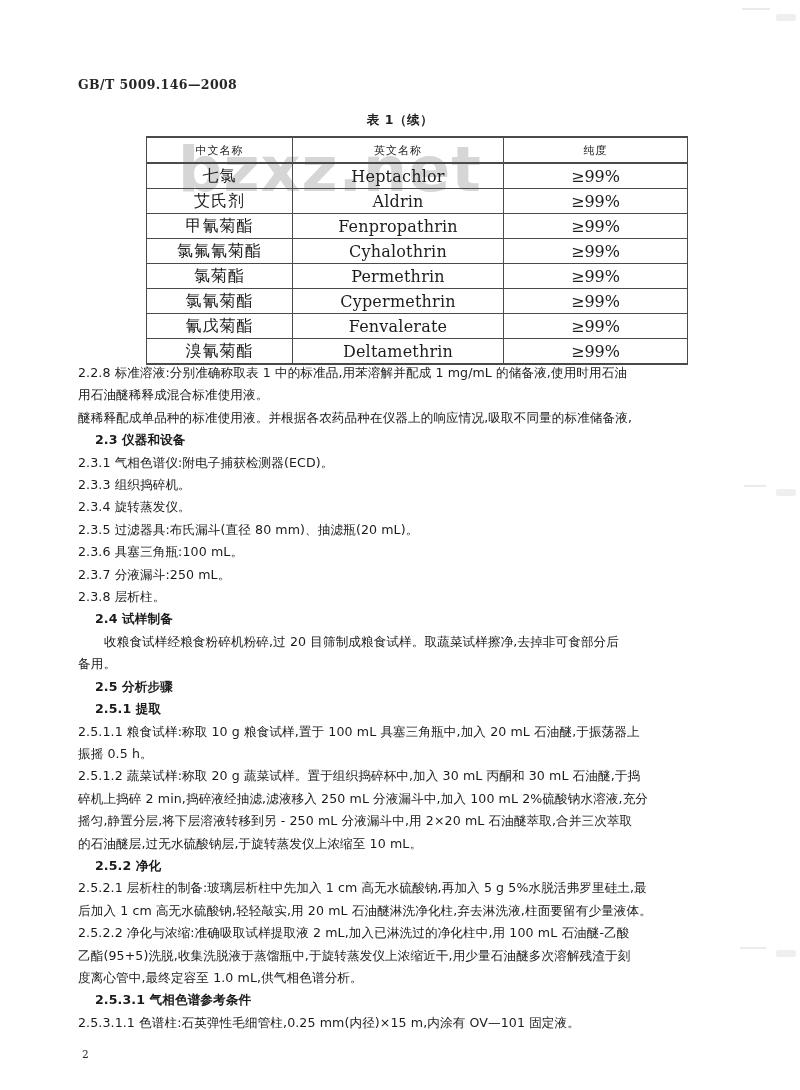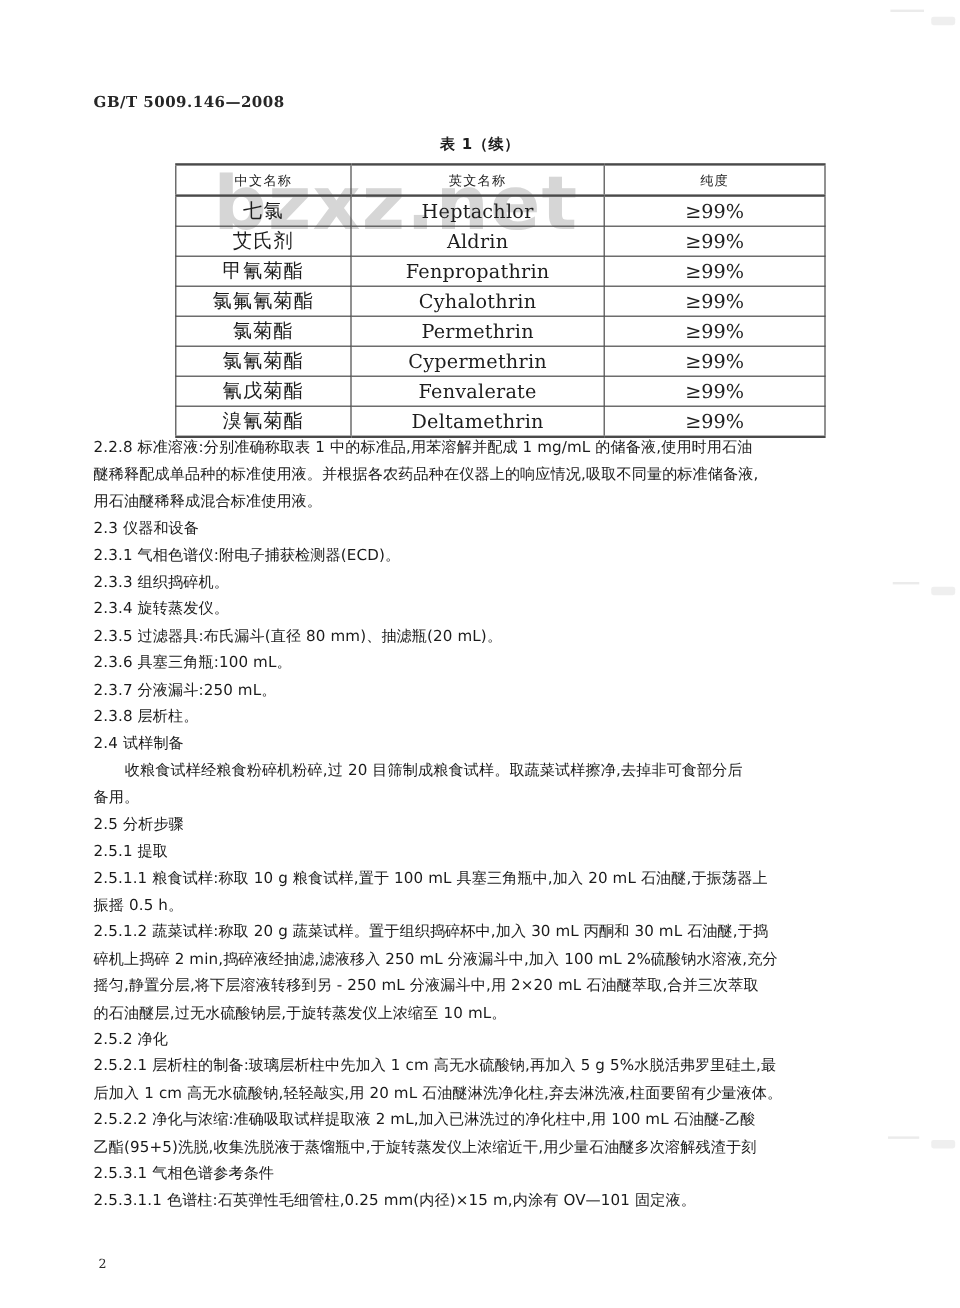--- a/index.html
+++ b/index.html
@@ -124,21 +124,21 @@
     z-index: 2;
   }
   .ln {
     font-size: 12.6px;
     line-height: 22.4px;
     color: #1b1b1b;
     white-space: nowrap;
     letter-spacing: .1px;
   }
   .ln.indent { text-indent: 26px; }
-  .ln.bold { font-weight: normal; }
+  .ln.bold { font-weight: bold; margin-left: 17px; }
 
   
   .folio {
     position: absolute;
     left: 82px;
     top: 1048px;
     font-family: "DejaVu Serif", "Liberation Serif", serif;
     font-size: 10.5px;
     color: #2a2a2a;
   }
@@ -210,22 +210,22 @@
           <td class="cn-name">溴氰菊酯</td>
           <td class="en-name">Deltamethrin</td>
           <td class="purity">≥99%</td>
         </tr>
       </tbody>
     </table>
   </div>
 
   <div class="body-text">
     <div class="ln">2.2.8  标准溶液:分别准确称取表 1 中的标准品,用苯溶解并配成 1 mg/mL 的储备液,使用时用石油</div>
+    <div class="ln">用石油醚稀释成混合标准使用液。</div>
     <div class="ln">醚稀释配成单品种的标准使用液。并根据各农药品种在仪器上的响应情况,吸取不同量的标准储备液,</div>
-    <div class="ln">用石油醚稀释成混合标准使用液。</div>
     <div class="ln bold">2.3  仪器和设备</div>
     <div class="ln">2.3.1  气相色谱仪:附电子捕获检测器(ECD)。</div>
     <div class="ln">2.3.3  组织捣碎机。</div>
     <div class="ln">2.3.4  旋转蒸发仪。</div>
     <div class="ln">2.3.5  过滤器具:布氏漏斗(直径 80 mm)、抽滤瓶(20 mL)。</div>
     <div class="ln">2.3.6  具塞三角瓶:100 mL。</div>
     <div class="ln">2.3.7  分液漏斗:250 mL。</div>
     <div class="ln">2.3.8  层析柱。</div>
     <div class="ln bold">2.4  试样制备</div>
     <div class="ln indent">收粮食试样经粮食粉碎机粉碎,过 20 目筛制成粮食试样。取蔬菜试样擦净,去掉非可食部分后</div>
@@ -236,19 +236,20 @@
     <div class="ln">振摇 0.5 h。</div>
     <div class="ln">2.5.1.2  蔬菜试样:称取 20 g 蔬菜试样。置于组织捣碎杯中,加入 30 mL 丙酮和 30 mL 石油醚,于捣</div>
     <div class="ln">碎机上捣碎 2 min,捣碎液经抽滤,滤液移入 250 mL 分液漏斗中,加入 100 mL 2%硫酸钠水溶液,充分</div>
     <div class="ln">摇匀,静置分层,将下层溶液转移到另 - 250 mL 分液漏斗中,用 2×20 mL 石油醚萃取,合并三次萃取</div>
     <div class="ln">的石油醚层,过无水硫酸钠层,于旋转蒸发仪上浓缩至 10 mL。</div>
     <div class="ln bold">2.5.2  净化</div>
     <div class="ln">2.5.2.1  层析柱的制备:玻璃层析柱中先加入 1 cm 高无水硫酸钠,再加入 5 g 5%水脱活弗罗里硅土,最</div>
     <div class="ln">后加入 1 cm 高无水硫酸钠,轻轻敲实,用 20 mL 石油醚淋洗净化柱,弃去淋洗液,柱面要留有少量液体。</div>
     <div class="ln">2.5.2.2  净化与浓缩:准确吸取试样提取液 2 mL,加入已淋洗过的净化柱中,用 100 mL 石油醚-乙酸</div>
     <div class="ln">乙酯(95+5)洗脱,收集洗脱液于蒸馏瓶中,于旋转蒸发仪上浓缩近干,用少量石油醚多次溶解残渣于刻</div>
+    <div class="ln">度离心管中,最终定容至 1.0 mL,供气相色谱分析。</div>
     <div class="ln bold">2.5.3.1  气相色谱参考条件</div>
     <div class="ln">2.5.3.1.1  色谱柱:石英弹性毛细管柱,0.25 mm(内径)×15 m,内涂有 OV—101 固定液。</div>
   </div>
 
   <div class="folio">2</div>
 
 </div>
 
 </body></html>

